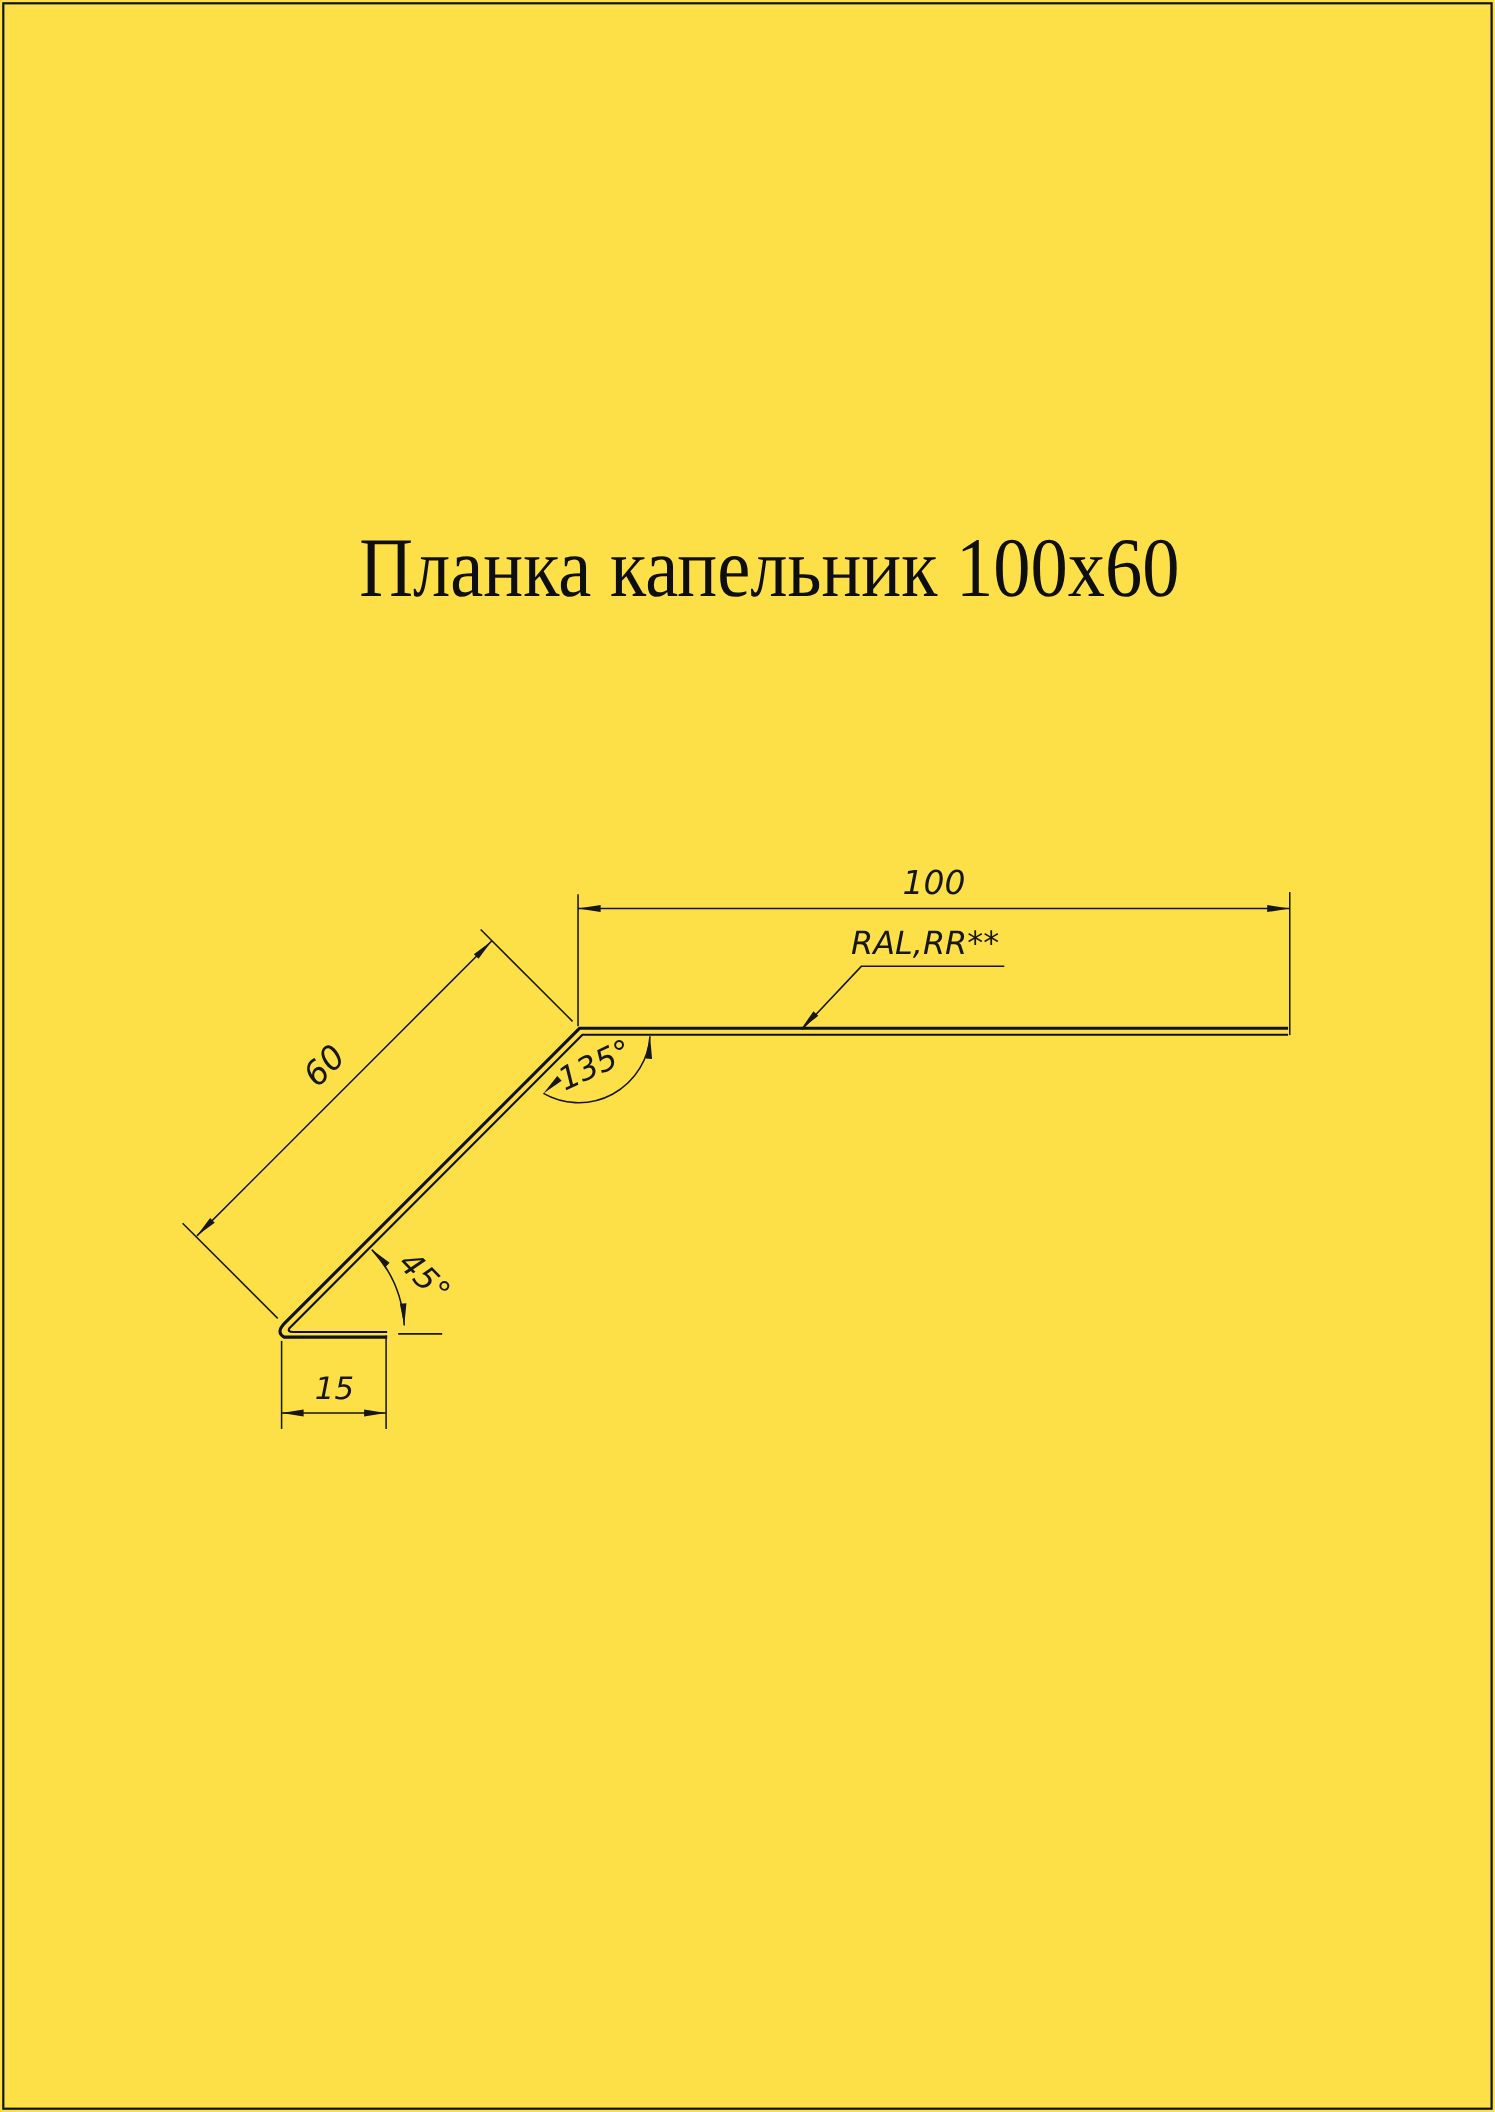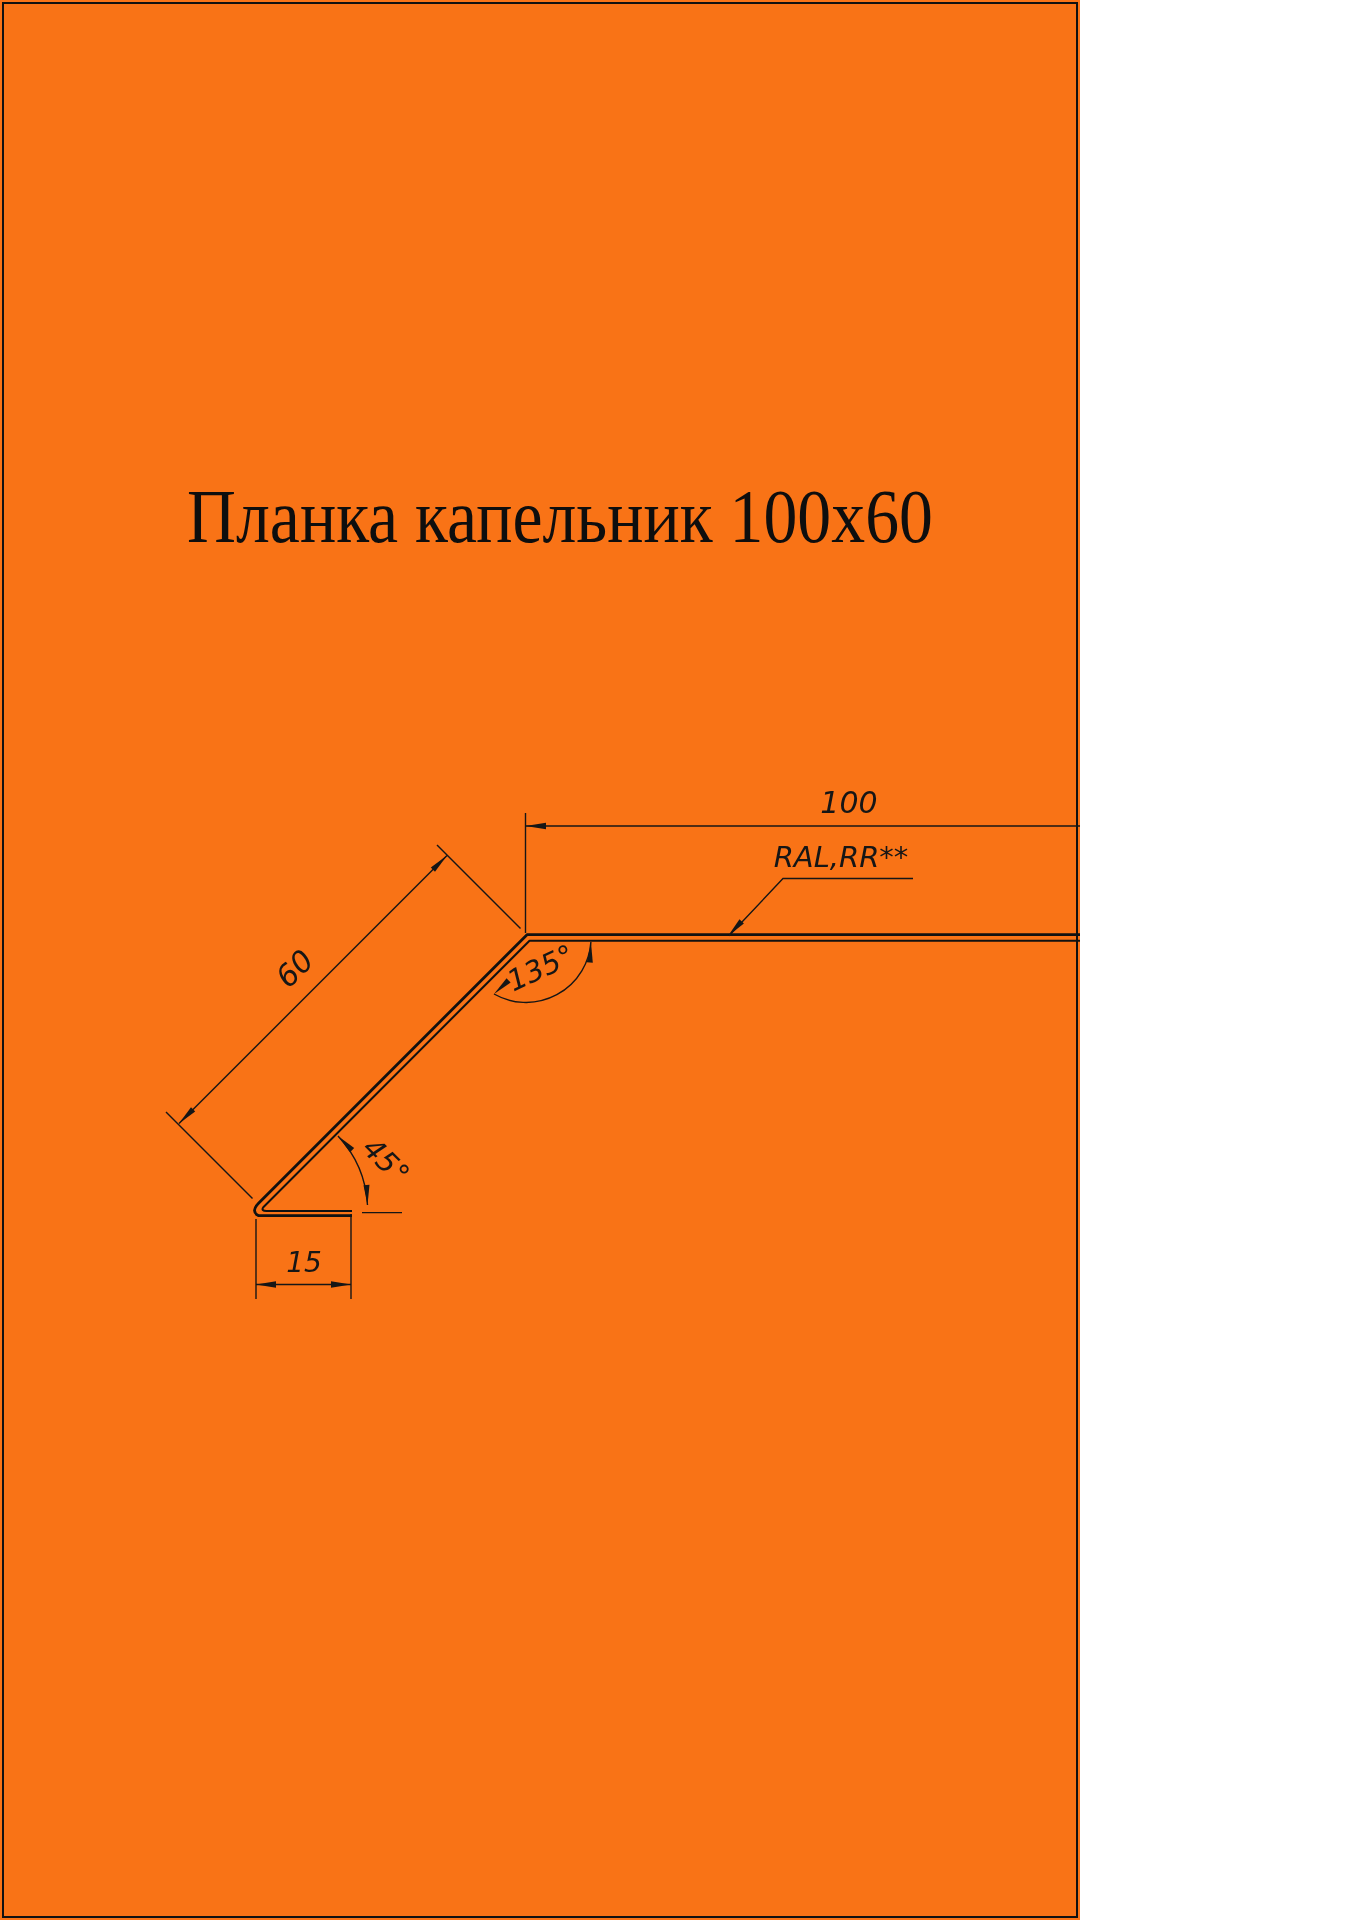--- a/index.html
+++ b/index.html
@@ -1,19 +1,19 @@
 <!DOCTYPE html>
 <html><head>
 <meta charset="utf-8">
 <style>
   html,body{margin:0;padding:0;background:#ffffff;}
   .page{
     position:relative;
-    width:1080px;height:1920px;
-    background:#f97316;
+    width:1359px;height:1920px;
+    background:#fde047;
     overflow:hidden;
     font-family:"Liberation Sans", sans-serif;
   }
   .page-border{
     position:absolute;
     left:2px;top:2px;right:2px;bottom:2px;
     border:2px solid #111111;
     pointer-events:none;
   }
   .drawing-title{

